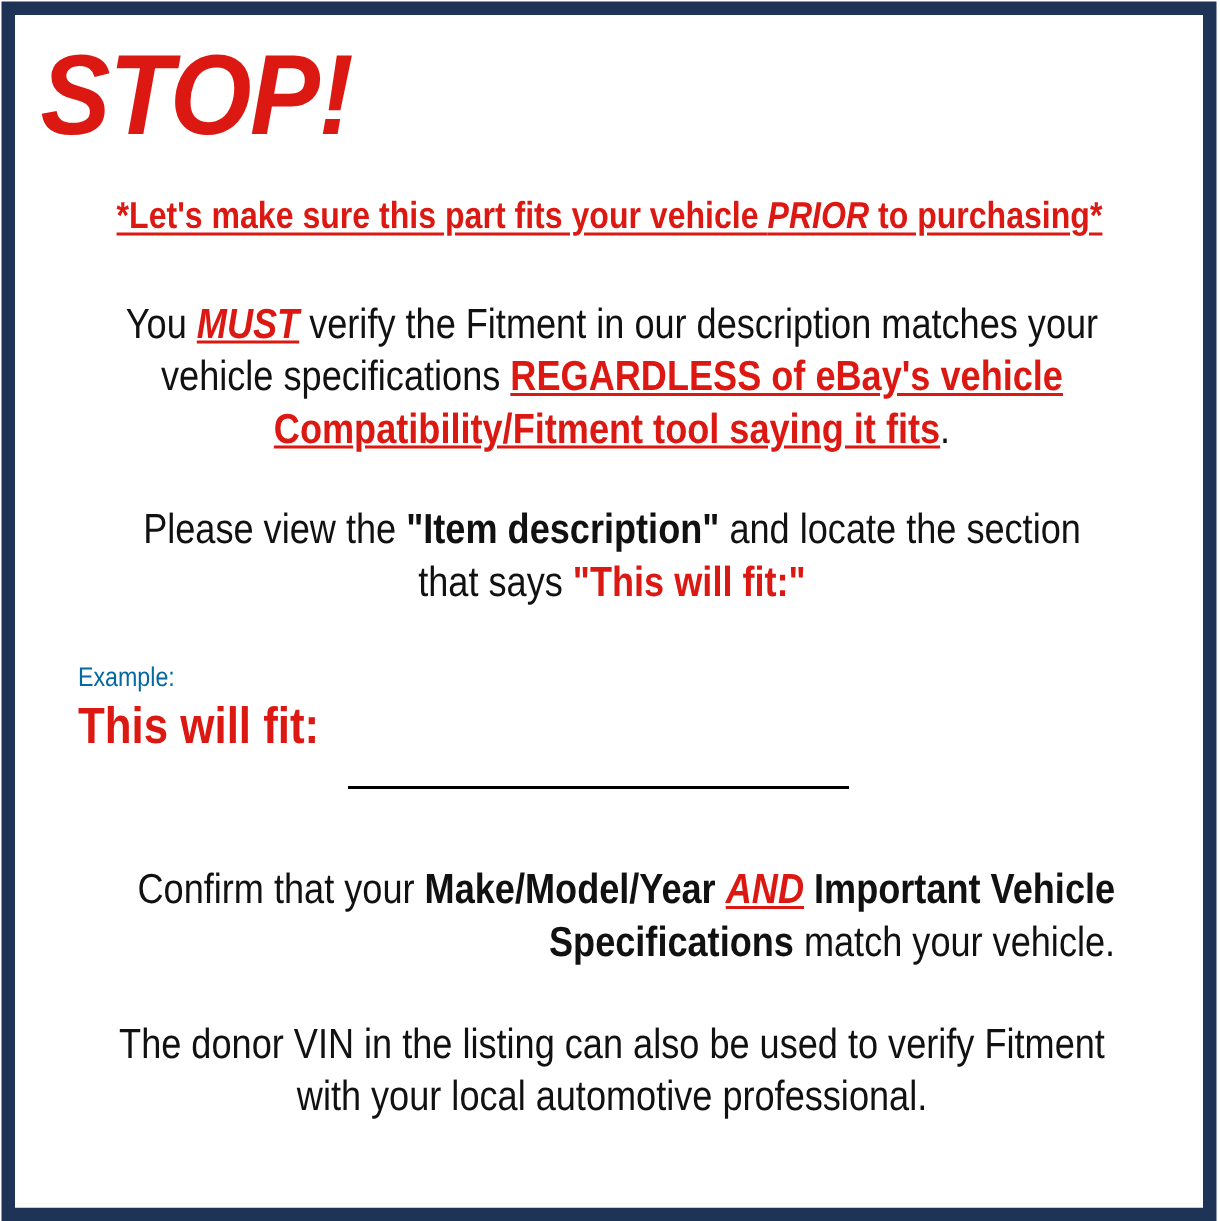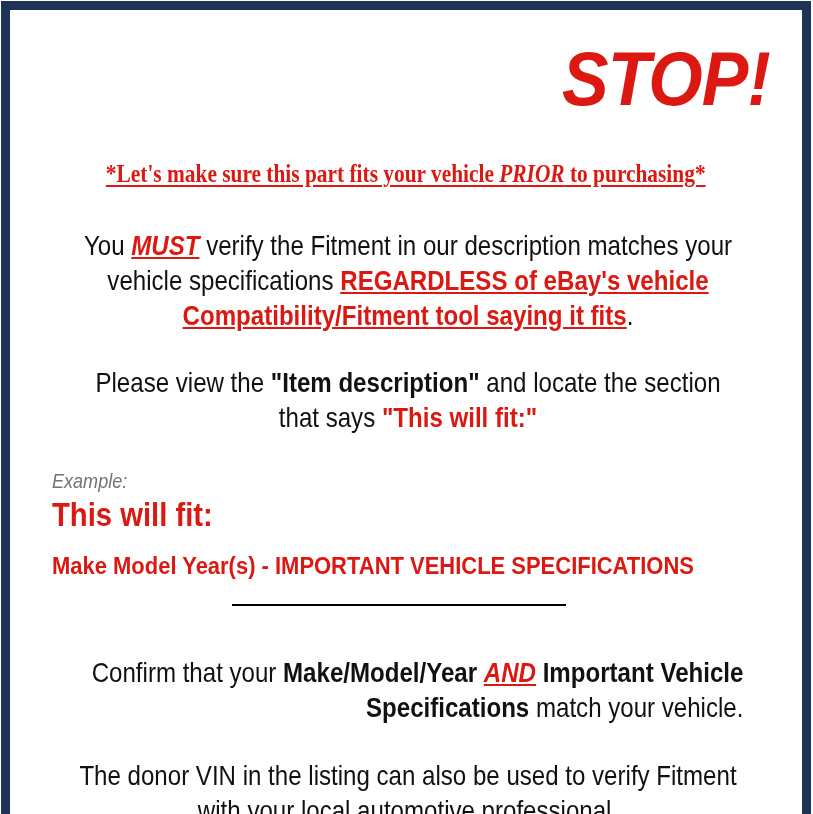--- a/index.html
+++ b/index.html
@@ -47,42 +47,41 @@
     display: inline-block;
     transform: scaleX(0.88);
     transform-origin: center center;
   }
   .red  { color: #dc1812; }
   .b    { font-weight: bold; }
   .i    { font-style: italic; }
 
   
   .headline {
-    text-align: right;
+    text-align: left;
     color: #dc1812;
     font-weight: bold;
     font-style: italic;
     font-size: 76px;
     line-height: 1;
     letter-spacing: -1px;
-    margin: 15px;
+    margin: 0;
     padding-top: 16px;
     height: 86px;
   }
   .headline .cond { transform: scaleX(0.92); }
 
   
   .subtitle {
     text-align: center;
     margin: 0;
     padding-top: 18px;
     font-size: 25px;
     line-height: 28px;
     height: 46px;
-    font-family: Liberation Serif, serif;
   }
   .subtitle .cond {
     transform: scaleX(0.855);
     color: #dc1812;
     font-weight: bold;
     text-decoration: underline;
     text-underline-offset: 3px;
     white-space: nowrap;
   }
 
@@ -114,24 +113,23 @@
     text-underline-offset: 2px;
   }
 
   
   .example-block {
     padding-top: 31px;
     padding-left: 34px;
     text-align: left;
   }
   .example-label {
-    font-size: 21px;
+    font-size: 18px;
     line-height: 30px;
-    color: #737373;
-    font-style: italic;
+    color: #0369a1;
     text-decoration: underline;
     text-underline-offset: 2px;
   }
   .example-label .cond { transform: scaleX(0.86); transform-origin: left center; }
 
   .example-fit {
     font-size: 34px;
     line-height: 32px;
     color: #dc1812;
     font-weight: bold;
@@ -195,23 +193,20 @@
         <span class="cond"><span>Please view the </span><span class="b">"Item description"</span><span> and locate the section that says </span><span class="b red">"This will fit:"</span></span>
       </div>
 
       <div class="example-block">
         <div class="example-label">
           <span class="cond">Example:</span>
         </div>
         <div class="example-fit">
           <span class="cond">This will fit:</span>
         </div>
-        <div class="example-spec">
-          <span class="cond">Make Model Year(s) - IMPORTANT VEHICLE SPECIFICATIONS</span>
-        </div>
       </div>
 
       <div class="rule-wrap">
         <div class="rule"></div>
       </div>
 
       <div class="para para-confirm">
         <span class="cond"><span>Confirm that your </span><span class="b">Make/Model/Year </span><span class="ul-red-i">AND</span><span class="b"> Important Vehicle Specifications</span><span> match your vehicle.</span></span>
       </div>
 

